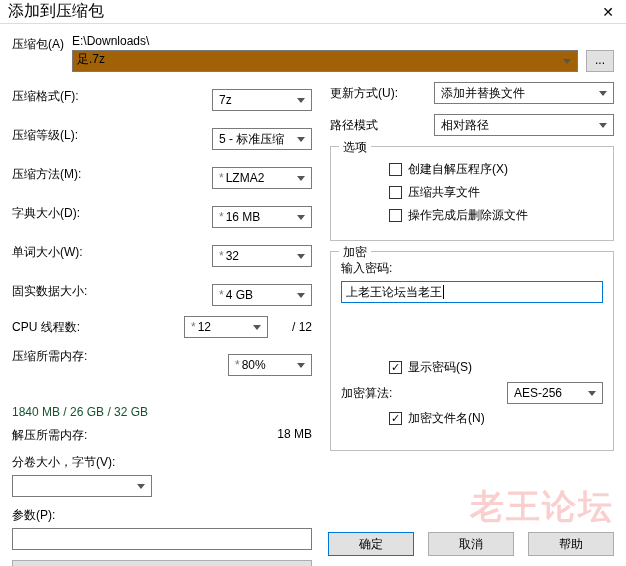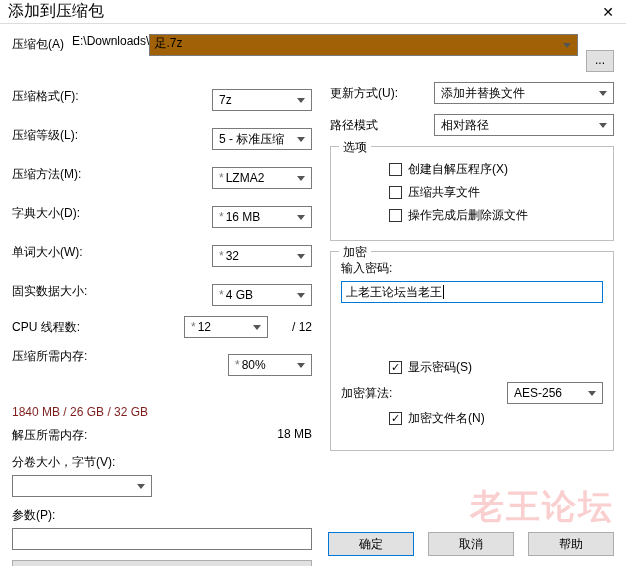--- a/index.html
+++ b/index.html
@@ -21,21 +21,21 @@
     padding: 0 6px 0 8px;
     border-bottom: 1px solid #ddd;
   }
   .titlebar .title { font-size: 16px; }
   .close-x { font-family: Arial; font-size: 14px; padding: 0 6px; cursor: default; }
   .content {
     padding: 10px 12px 8px 12px;
   }
   .path-row { display: flex; align-items: flex-start; margin-bottom: 10px; }
   .path-label { width: 60px; padding-top: 2px; }
-  .path-stack { flex: 1; display: flex; flex-direction: row; }
+  .path-stack { flex: 1; display: flex; flex-direction: column; }
   .path-text { margin-bottom: 2px; font-size: 12px; }
   .path-select {
     width: 100%;
     height: 22px;
     border: 1px solid #7a7a7a;
     background: #a16207;
     padding: 0 20px 0 4px;
     position: relative;
   }
   .path-select::after {
@@ -80,21 +80,21 @@
     border-right: 4px solid transparent;
     border-top: 5px solid #555;
   }
   .select.w100 { width: 100px; margin-top: 7px; }
   .select.w80 { width: 72px; }
   .select.wfull { width: 180px; text-align: center; }
   .spacer-right { margin-left: auto; }
   .count-label { margin-left: 24px; }
   .memory { margin-top: 2px; margin-bottom: 8px; }
   .mem-label { margin-bottom: 2px; }
-  .mem-value { color: #7f1d1d; margin-top: 40px; }
+  .mem-value { color: #14532d; margin-top: 40px; }
   .decomp-row { display: flex; justify-content: space-between; margin-bottom: 10px; }
   .textbox {
     height: 22px;
     border: 1px solid #7a7a7a;
     background: #fff;
     width: 100%;
     padding: 0 4px;
   }
   .group {
     border: 1px solid #bfbfbf;

